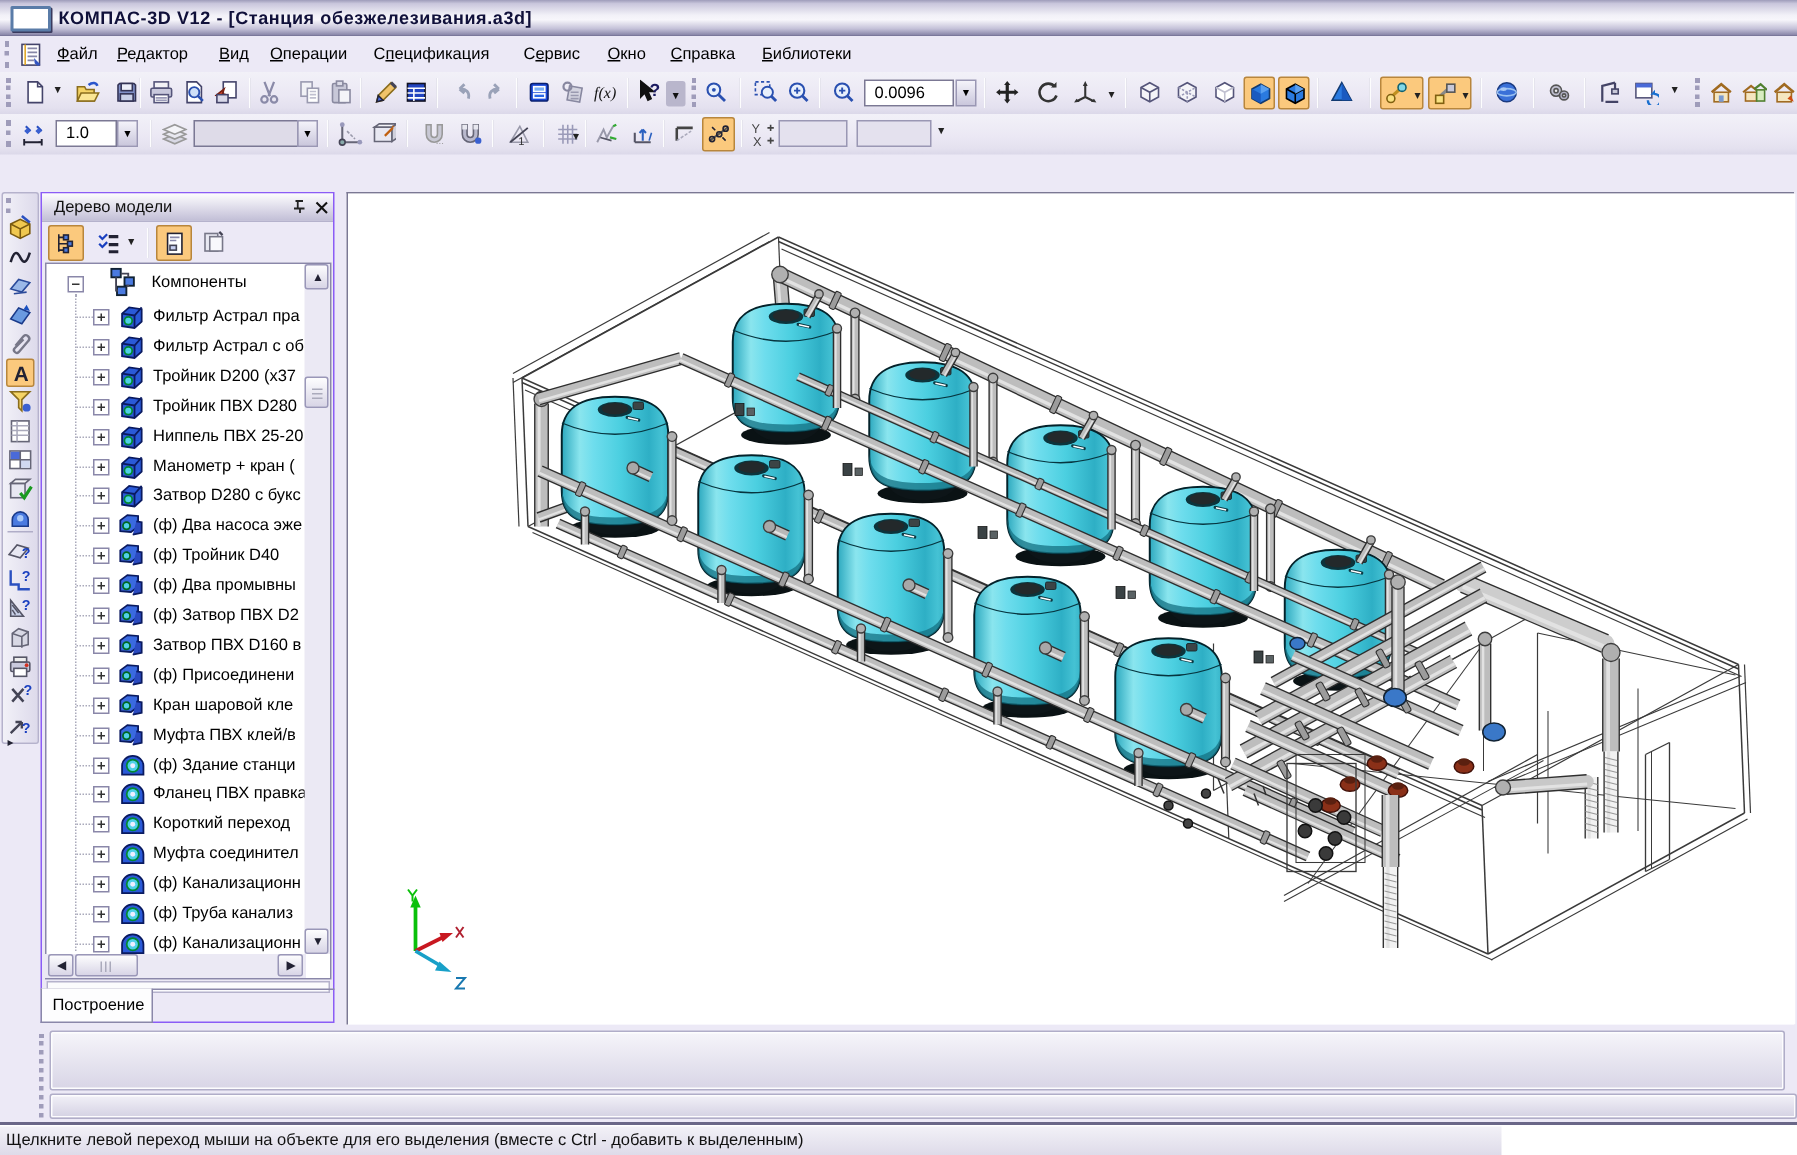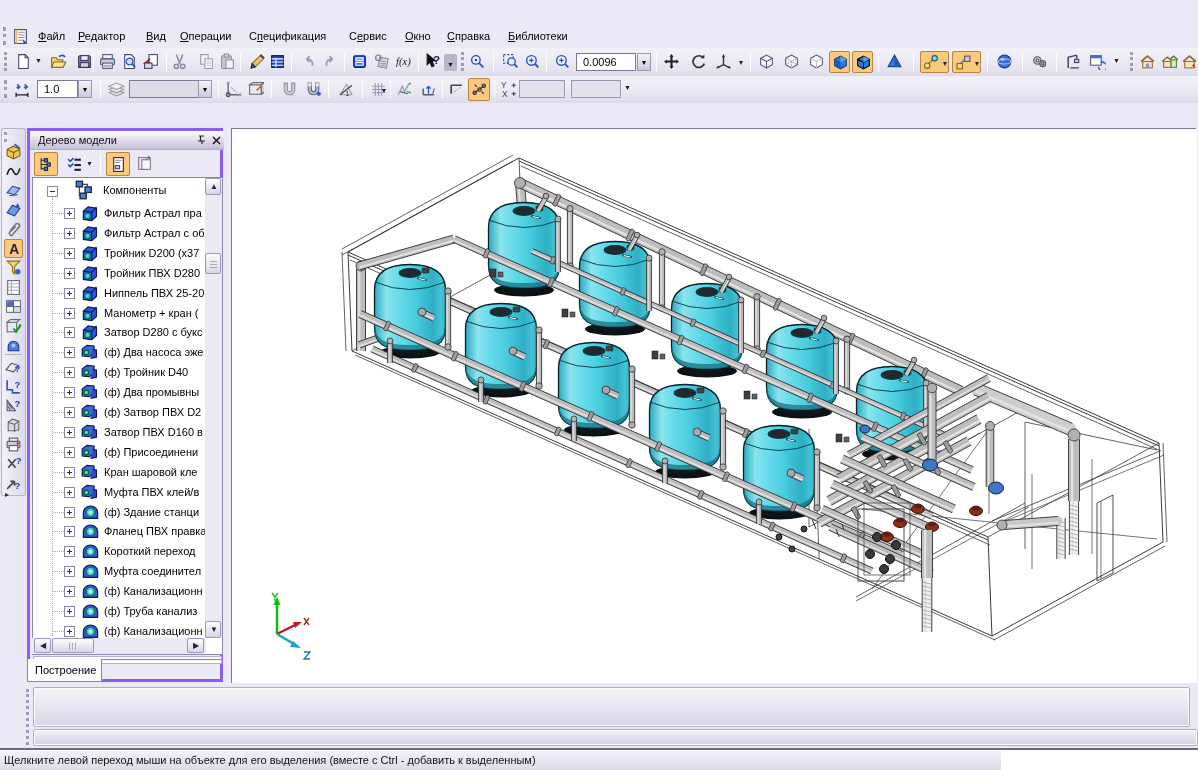--- a/index.html
+++ b/index.html
@@ -7,20 +7,24 @@
 .tb{position:absolute}
 .tb.sel{background:#fbc97d;border:1px solid #b8863c;border-radius:2px}
 .tsep{position:absolute;width:1px;background:#aaa7c2;border-right:1px solid #fdfdfe}
 .grip{position:absolute;width:3px;border-left:3px dotted #9f9cba}
 .combo{position:absolute;background:#fff;border:1px solid #7b7894;font-size:11px;color:#000}
 .menu{position:absolute;top:0;height:24px;line-height:24px;font-size:11px;color:#000}
 u{text-decoration:underline}
 .trow{position:absolute;left:0;width:1198px;background:linear-gradient(180deg,#f2f1f8 0%,#ebe8f4 55%,#e4e1ef 85%,#dbd8e9 100%)}
 </style></head><body>
 <div id="app">
+    <div class="abs" style="left:0;top:0;width:1198px;height:24px;background:linear-gradient(180deg,#9e9cba 0%,#c9c6dc 10%,#f2f1f8 42%,#f7f6fb 55%,#c4c1d8 80%,#8d8aac 96%,#706d90 100%)">
+<div class="abs" style="left:7px;top:4px;width:27px;height:17px;background:#fff;border:2px solid #5a7ca8;border-radius:1px;box-shadow:1px 1px 0 #3a3a5e"></div>
+<div class="abs" style="left:39px;top:5px;font-size:12px;font-weight:bold;color:#10103a;letter-spacing:0.4px">КОМПАС-3D V12 - [Станция обезжелезивания.a3d]</div>
+</div>
     <div class="abs" style="left:0;top:24px;width:1198px;height:24px">
       <div class="grip" style="left:3px;top:3px;height:18px"></div>
       <span style="position:absolute;left:12px;top:4px"><svg width="17" height="17" viewBox="0 0 16 16">
           <rect x="2.5" y="1.5" width="11" height="13" fill="#fff" stroke="#44446a"></rect>
           <path d="M4.5 1.5v13" stroke="#e0a828"></path>
           <path d="M6 4h6M6 6.5h6M6 9h6M6 11.5h4" stroke="#8888a8"></path>
           <path d="M10 10l4 4-1.5 1-2-1.5z" fill="#3355c0"></path>
         </svg></span>
       <span class="menu" style="left:38px"><u>Ф</u>айл</span>
       <span class="menu" style="left:78px"><u>Р</u>едактор</span>
@@ -513,21 +517,21 @@
       <span style="position:absolute;left:3px;top:326.4px"><svg width="17" height="17" viewBox="0 0 16 16">
           <path d="M3 4l7 8M10 4l-7 8" stroke="#445" stroke-width="1.6"></path>
           <text x="10" y="8" font-size="9" font-weight="bold" fill="#1a40c0">?</text>
         </svg></span>
       <span style="position:absolute;left:3px;top:345.79999999999995px"><svg width="17" height="17" viewBox="0 0 16 16">
           <path d="M2 13L9 6M9 6l-4 0M9 6l0 4" stroke="#445" stroke-width="1.5" fill="none"></path>
           <text x="9" y="13" font-size="9" font-weight="bold" fill="#1a40c0">?</text>
         </svg></span>
       <div class="abs" style="left:3px;top:361px;font-size:8px;color:#223">▸</div>
     </div>
-    <div class="abs" style="left:27px;top:128px;width:196px;height:554px;background:#ece9f6;border:3px solid #8b5cf6">
+    <div class="abs" style="left:27px;top:128px;width:196px;height:554px;background:#ece9f6;border:1px solid #8b5cf6">
       <div class="abs" style="left:0;top:0;width:194px;height:19px;background:linear-gradient(180deg,#fdfdfe,#d4d1e3 70%,#c2bfd6);border-bottom:1px solid #b5b2cc">
 <span style="position:absolute;left:8px;top:3px;font-size:11px;color:#111">Дерево модели</span>
 <svg width="10" height="10" viewBox="0 0 10 10" style="position:absolute;left:167px;top:4px">
           <path d="M2 1h5M3.5 1v5M1 6h7M5 6v3" stroke="#222" stroke-width="1.2" fill="none"></path>
         </svg>
 <svg width="9" height="9" viewBox="0 0 9 9" style="position:absolute;left:182px;top:5px">
           <path d="M1 1l7 7M8 1l-7 7" stroke="#111" stroke-width="1.4"></path>
         </svg>
 </div>
       <div class="abs" style="left:0;top:20px;width:194px;height:26px">

